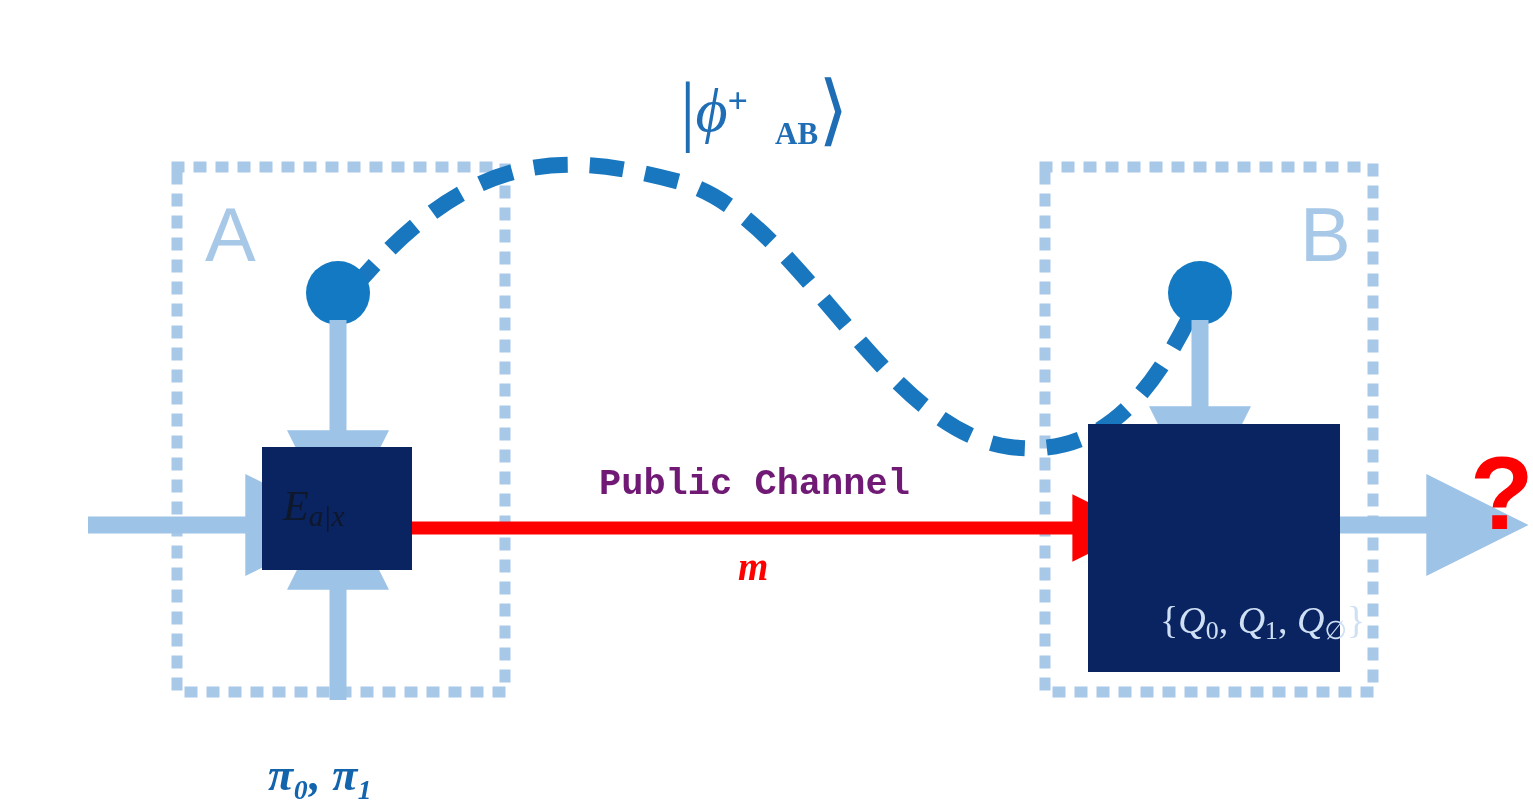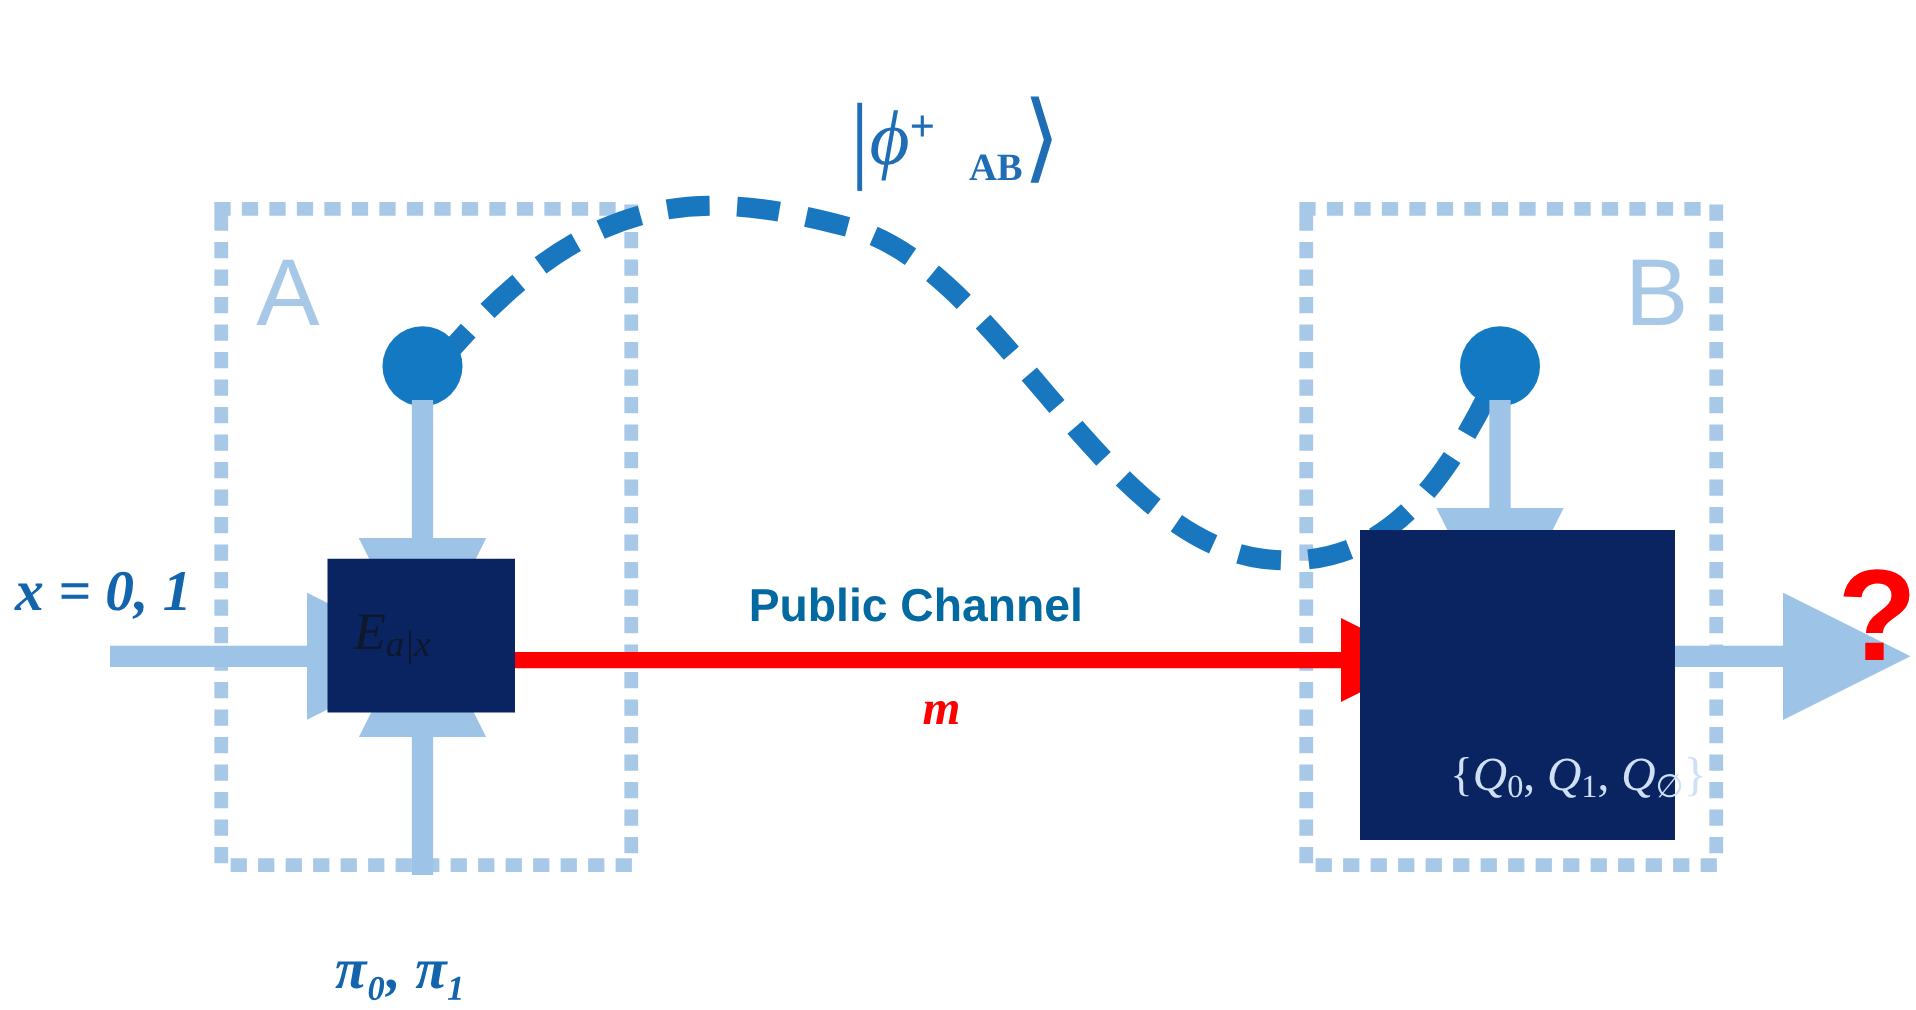--- a/index.html
+++ b/index.html
@@ -64,22 +64,22 @@
   }
   .ket .subAB {
     font-size: 0.50em;
     font-style: normal;
     font-weight: bold;
     vertical-align: -0.40em;
     margin-left: 27px;
   }
   
   .red-title {
-    color: #0369a1;
-    font-family: Liberation Sans, sans-serif;
+    color: #701a75;
+    font-family: Liberation Mono, monospace;
     font-weight: bold;
     font-size: 37px;
   }
   .red-math {
     color: #fe0000;
     font-family: "Liberation Serif", serif;
     font-style: italic;
     font-weight: bold;
     font-size: 39px;
   }
@@ -170,23 +170,20 @@
   <div class="navy-box" style="left:262px; top:447px; width:150px; height:123px;"></div>
   <div class="navy-box" style="left:1088px; top:424px; width:252px; height:248px;"></div>
 
   <div class="lbl region-letter" style="left:205px; top:197px;">A</div>
   <div class="lbl region-letter" style="left:1300px; top:197px;">B</div>
 
   <div class="lbl ket" style="left:680px; top:72px;">
     <span class="bar">|</span><span>ϕ</span><span class="sup">+</span><span class="subAB">AB</span><span class="bar">⟩</span>
   </div>
 
-  <div class="lbl math-blue" style="left:12px; top:450px;">
-    <span>x = 0, 1</span>
-  </div>
 
   <div class="lbl math-blue" style="left:268px; top:752px;">
     <span>π₀, π₁</span>
   </div>
 
   <div class="lbl box-math" style="left:283px; top:485px;">
     <span>E</span><sub>a|x</sub>
   </div>
 
   <div class="lbl red-title" style="left:599px; top:466px;">Public Channel</div>

